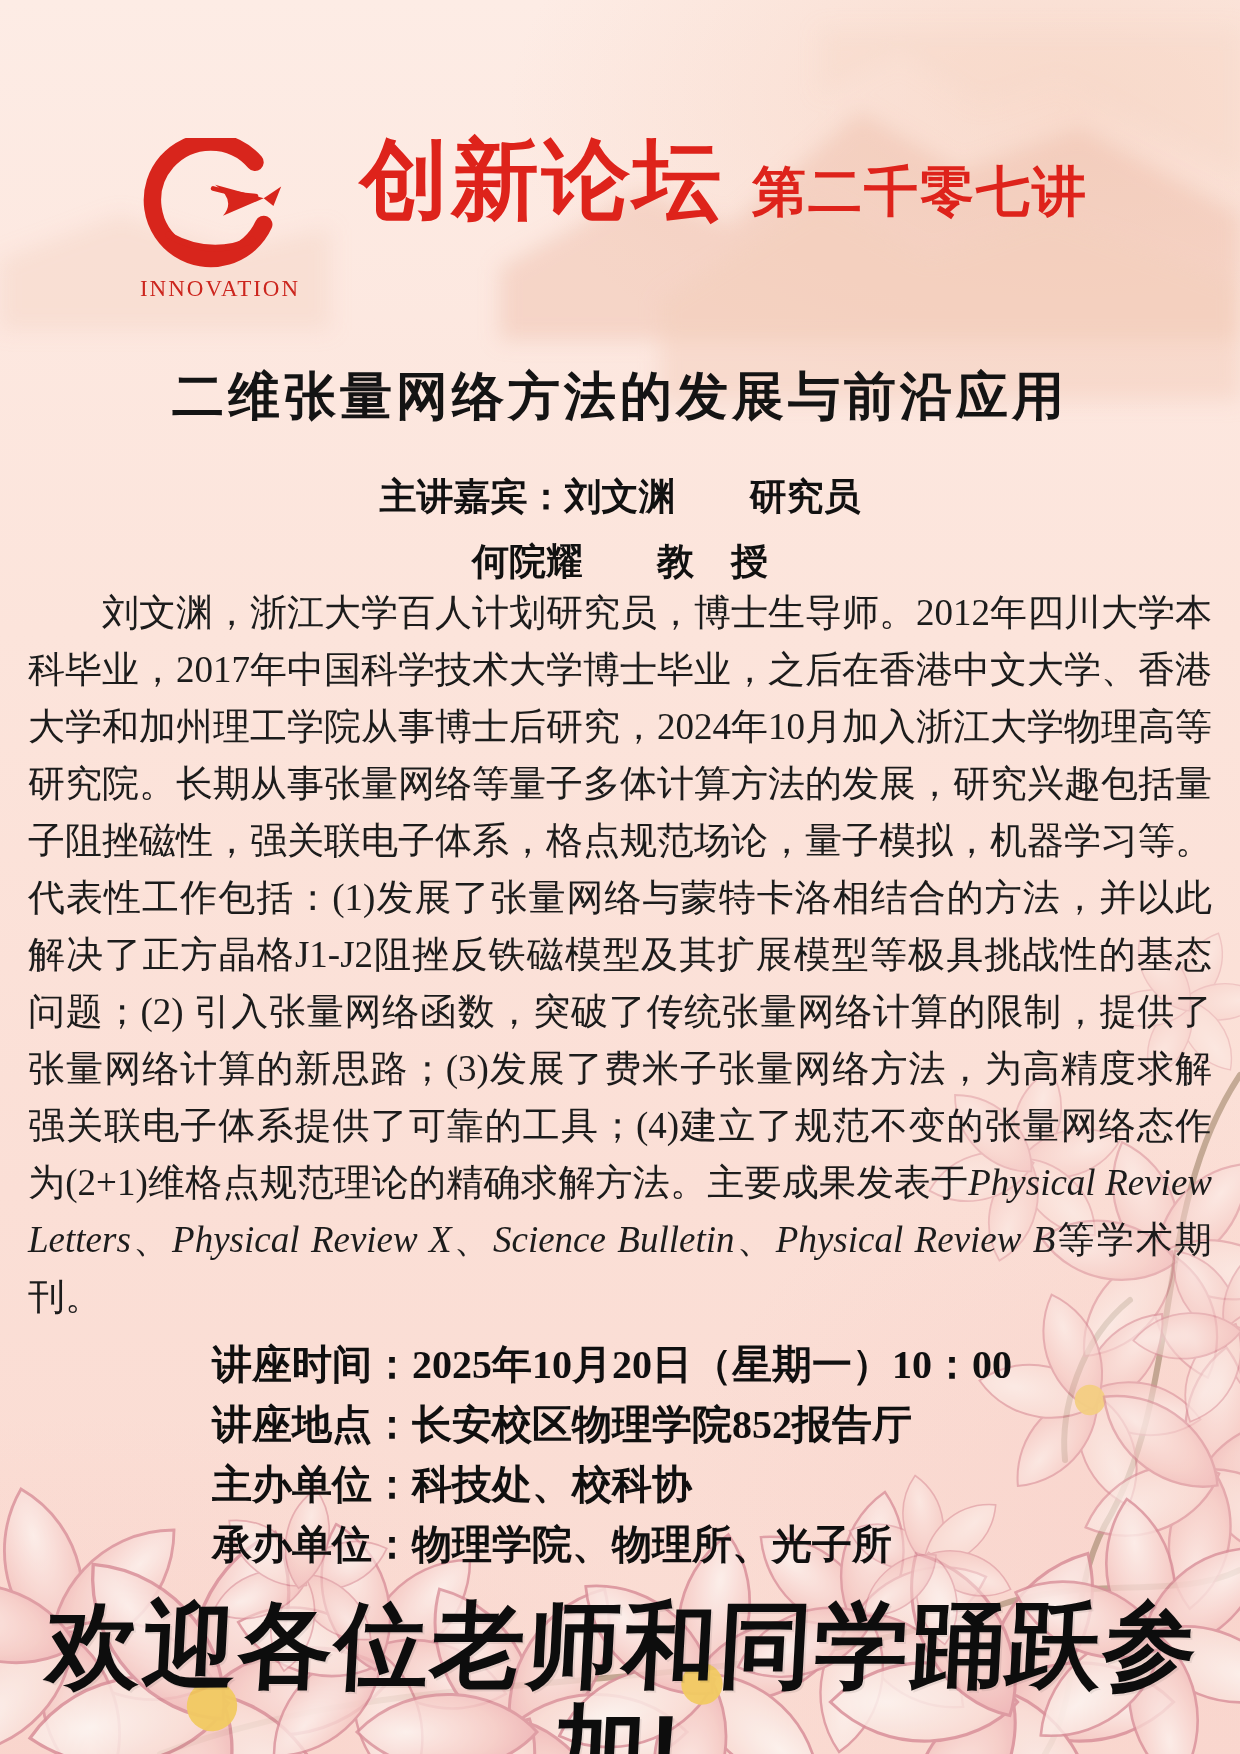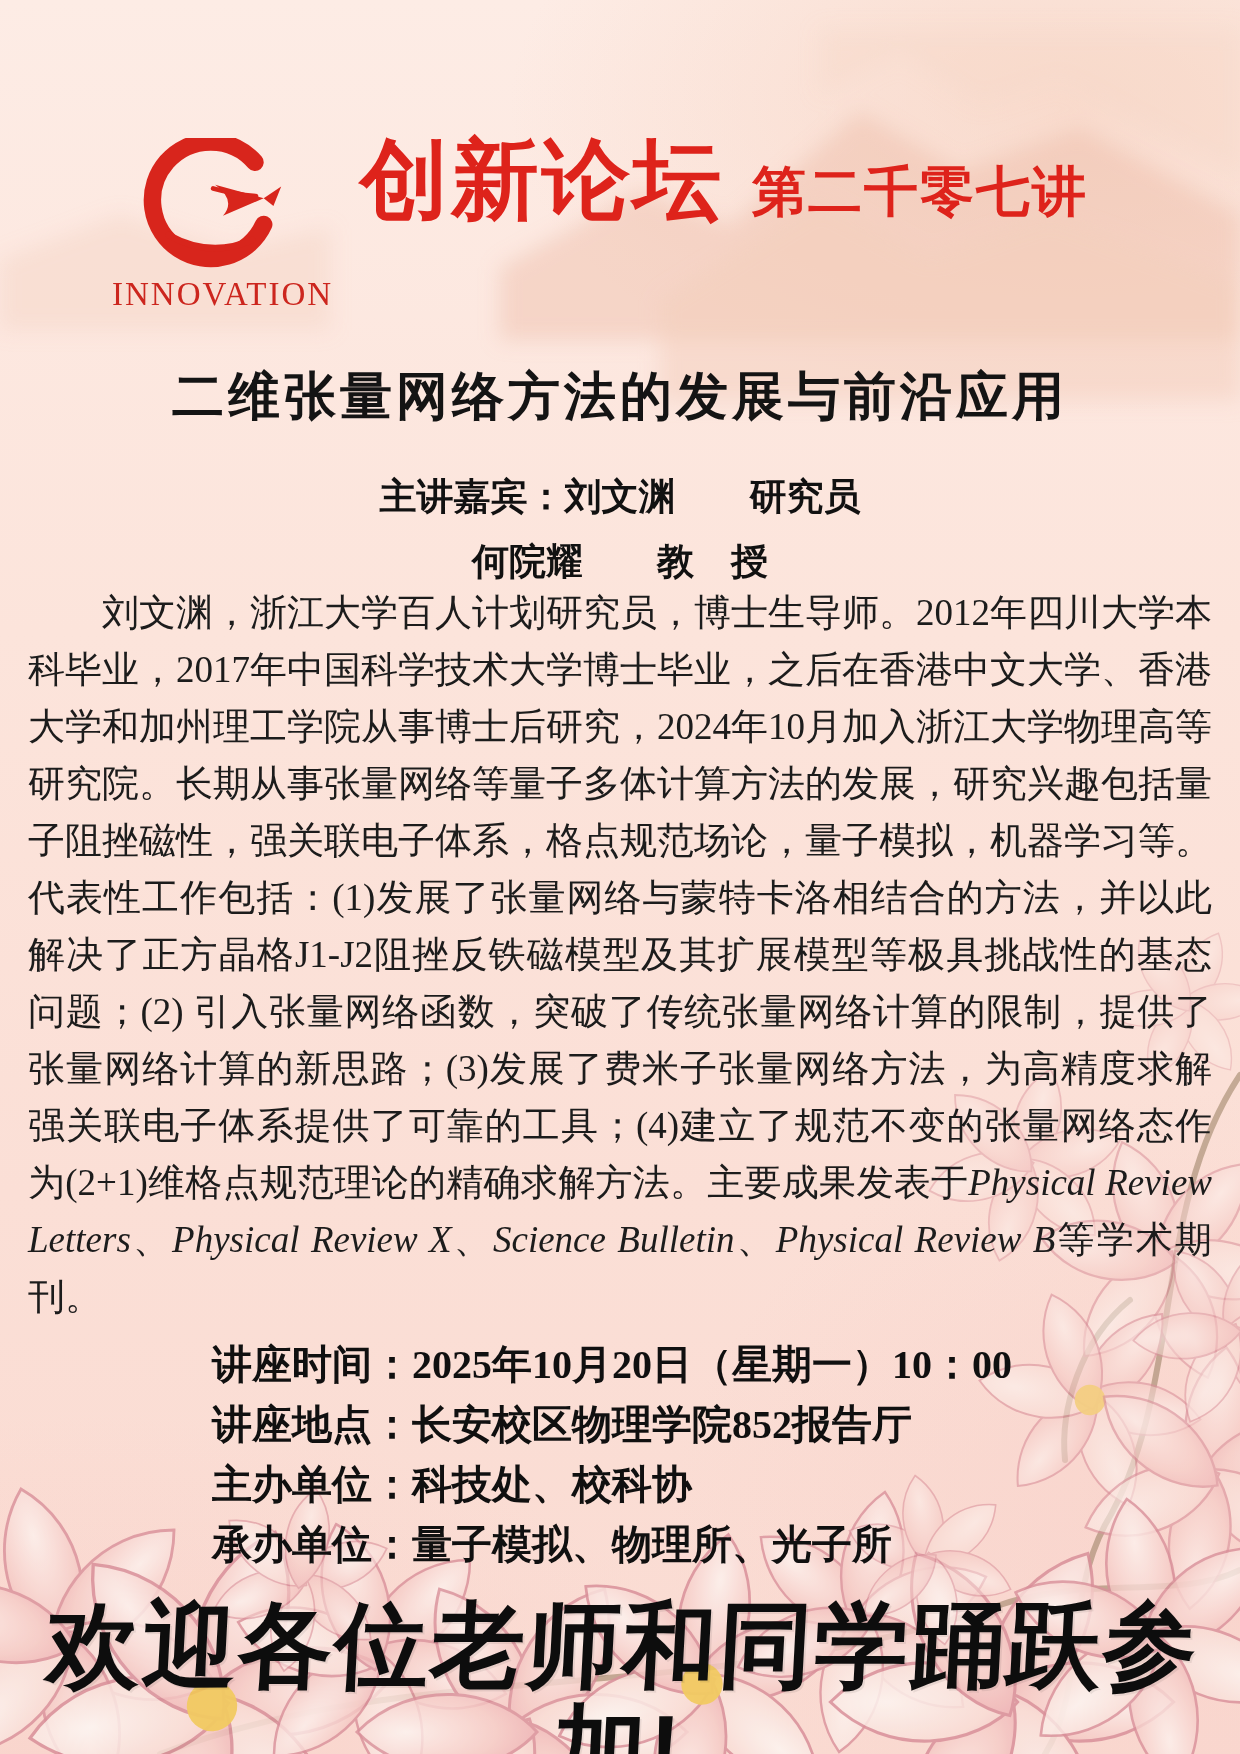--- a/index.html
+++ b/index.html
@@ -10,21 +10,21 @@
       radial-gradient(900px 500px at 86% 6%, rgba(243,198,176,0.45), rgba(243,198,176,0) 62%),
       radial-gradient(1000px 760px at 102% 88%, rgba(246,198,192,0.40), rgba(246,198,192,0) 60%),
       radial-gradient(980px 520px at 8% 100%, rgba(248,205,198,0.45), rgba(248,205,198,0) 65%),
       linear-gradient(180deg,#fdece5 0%,#fce4db 36%,#fbdfd6 68%,#fadbd2 100%);
   }
   .bg-art{position:absolute;left:0;top:0;width:1240px;height:1754px;pointer-events:none;}
   .content{position:absolute;inset:0;}
 
   .header-logo{position:absolute;left:112px;top:138px;width:216px;text-align:center;}
   .logo-mark{display:block;margin:0 auto;}
-  .logo-word{margin-top:2px;font-size:33px;letter-spacing:2px;color:#cc261e;
+  .logo-word{margin-top:2px;font-size:23px;letter-spacing:2px;color:#cc261e;
     font-family:"Liberation Serif",serif;font-weight:400;}
 
   .header-titles{position:absolute;left:360px;top:136px;display:flex;align-items:flex-end;gap:28px;}
   .forum-title{font-size:88px;line-height:1;font-weight:700;color:#de231b;
     font-family:"Liberation Sans",sans-serif;letter-spacing:3px;}
   .session{font-size:54px;line-height:1;font-weight:700;color:#de231b;
     font-family:"Liberation Sans",sans-serif;letter-spacing:2px;padding-bottom:6px;text-align:right;}
 
   .main-title{position:absolute;left:0;right:0;top:366px;margin:0;text-align:center;
     font-size:52px;line-height:1.2;font-weight:700;color:#141414;letter-spacing:4px;}
@@ -153,20 +153,20 @@
       <div class="detail-row">
         <span>讲座时间：</span><span>2025年10月20日（星期一）10：00</span>
       </div>
       <div class="detail-row">
         <span>讲座地点：</span><span>长安校区物理学院852报告厅</span>
       </div>
       <div class="detail-row">
         <span>主办单位：</span><span>科技处、校科协</span>
       </div>
       <div class="detail-row">
-        <span>承办单位：</span><span>量子模拟、物理所、光子所</span>
+        <span>承办单位：</span><span>物理学院、物理所、光子所</span>
       </div>
     </div>
 
     <div class="welcome">欢迎各位老师和同学踊跃参加!</div>
 
   </div>
 </div>
 
 </body></html>

